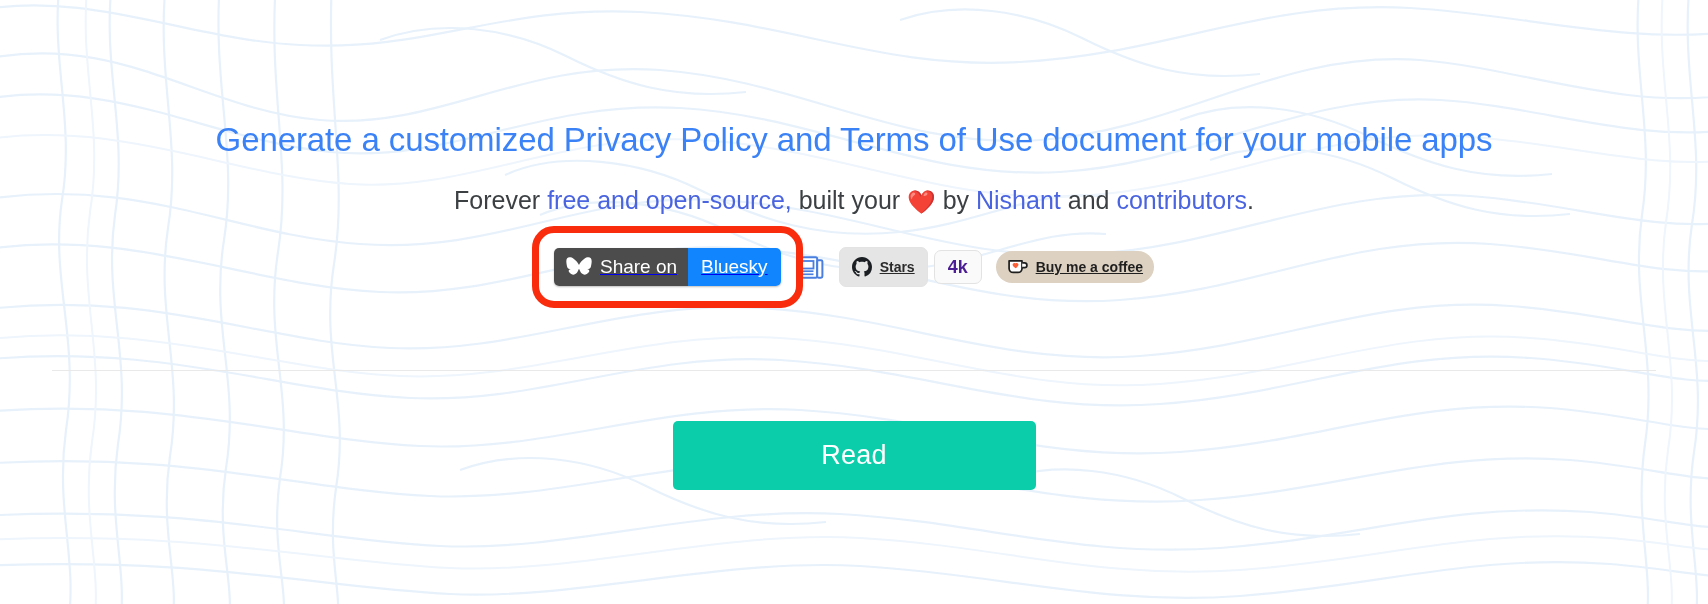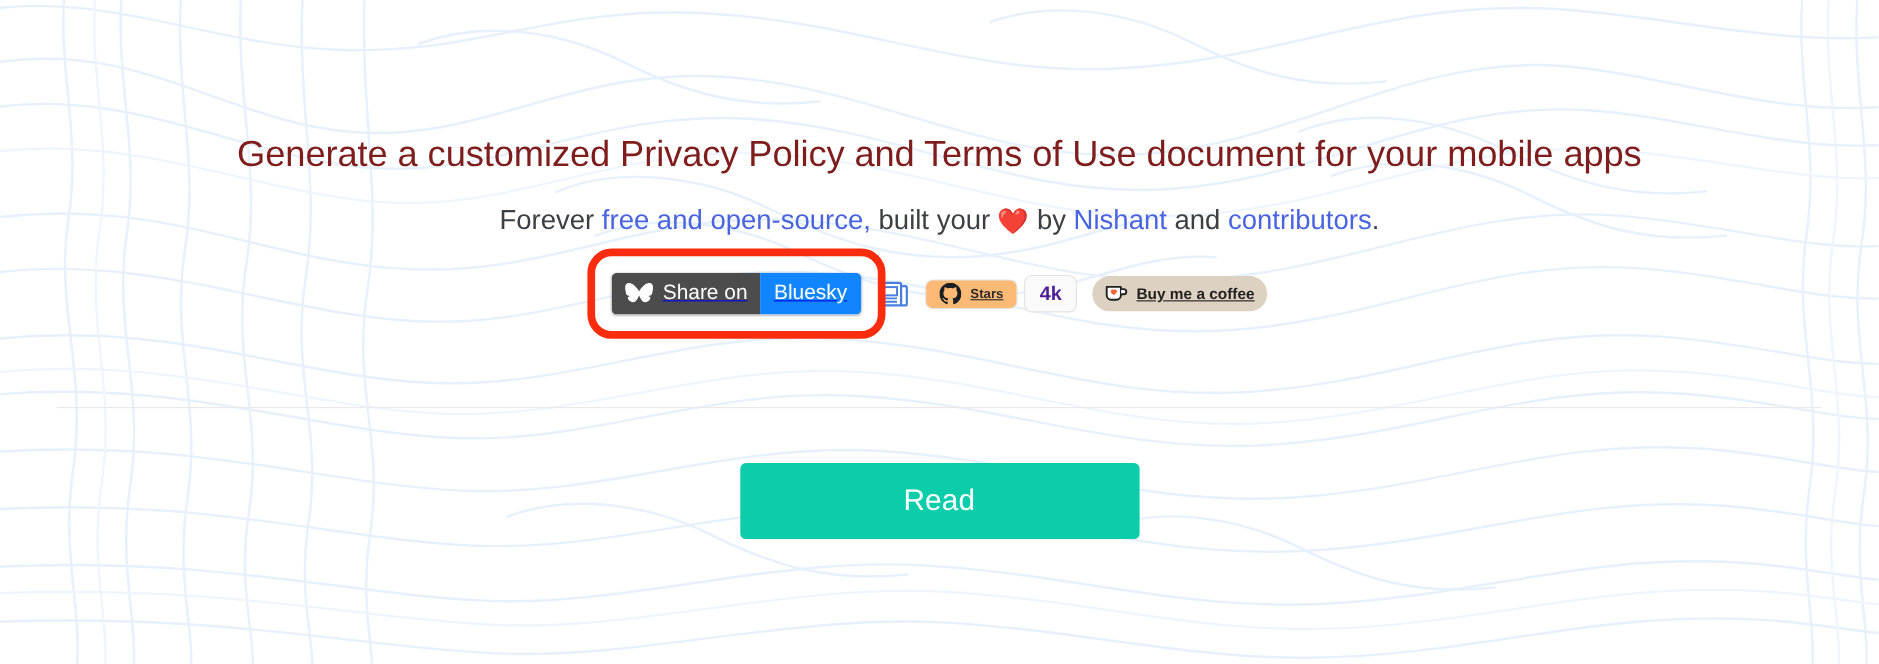--- a/index.html
+++ b/index.html
@@ -34,21 +34,21 @@
     position: relative;
     z-index: 2;
     width: 1708px;
     padding-top: 6px;
     text-align: center;
   }
 
   .headline {
     font-size: 33px;
     line-height: 44px;
-    color: #7f1d1d;
+    color: #3b82f6;
     font-weight: 400;
     letter-spacing: -0.1px;
     padding: 112px 60px 0 60px;
     white-space: nowrap;
   }
 
   .subline {
     font-size: 25px;
     line-height: 34px;
     color: #3c4043;
@@ -136,27 +136,27 @@
     align-items: center;
     padding: 0 13px;
     font-weight: 400;
   }
   .bfly { width: 26px; height: 20px; display: block; }
 
   
   .badge {
     display: inline-flex;
     align-items: center;
-    height: 27px;
-    background: #fdba74;
+    height: 40px;
+    background: #e5e5e5;
     border: 1px solid #e3e3e3;
     border-radius: 7px;
     padding: 0 12px;
     gap: 8px;
-    font-size: 12px;
+    font-size: 14px;
     font-weight: bold;
     color: #2a2a2a;
     white-space: nowrap;
   }
   .badge-count {
     display: inline-flex;
     align-items: center;
     justify-content: center;
     height: 34px;
     min-width: 48px;

